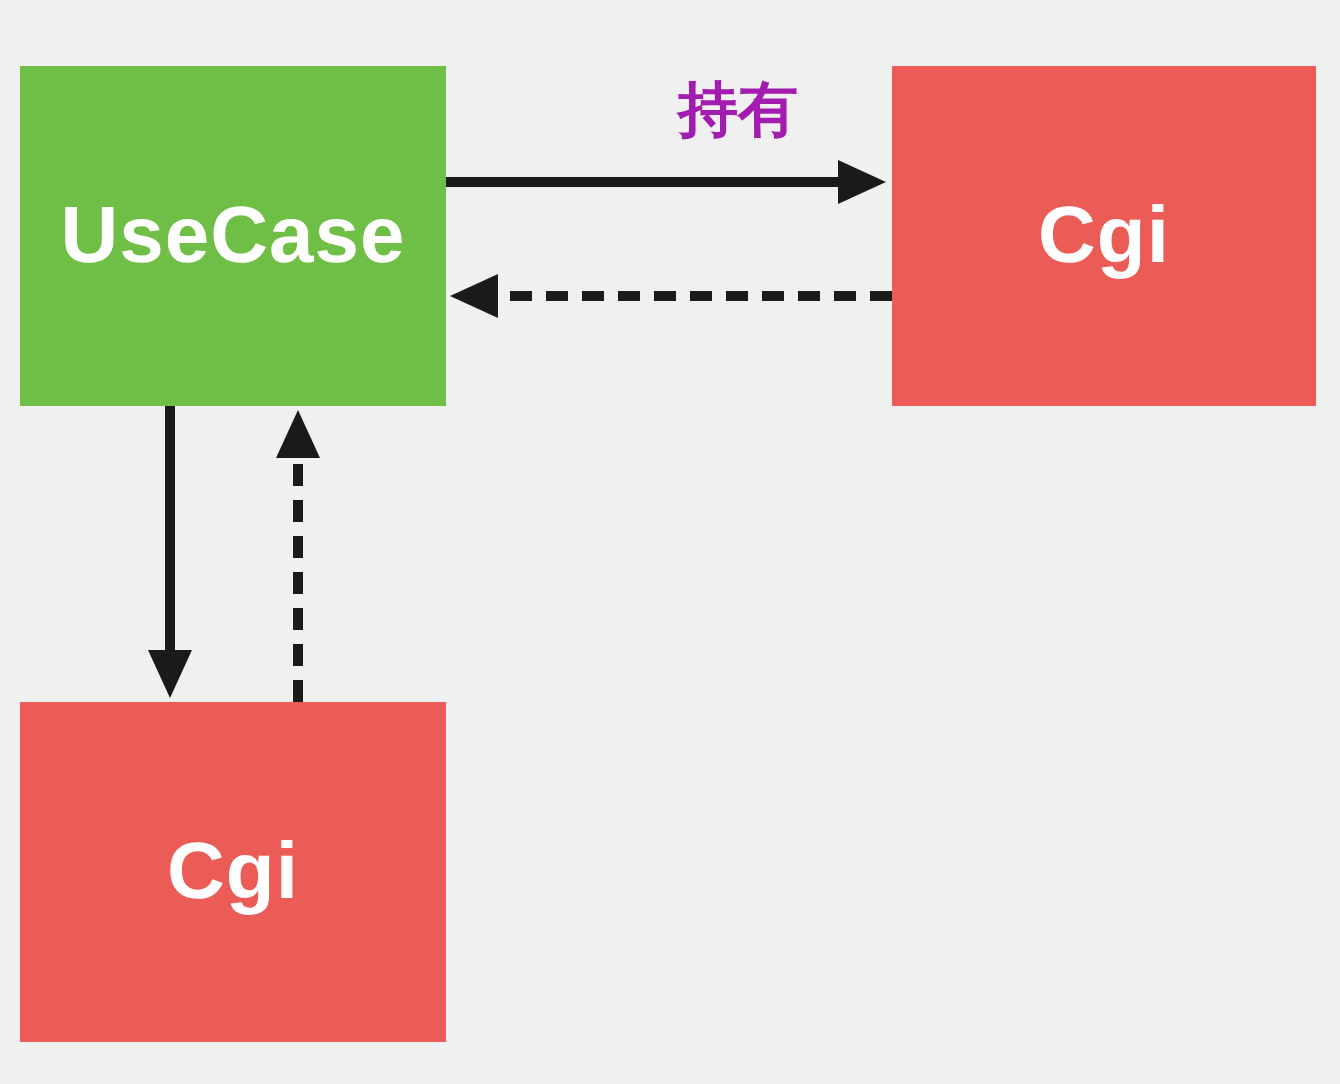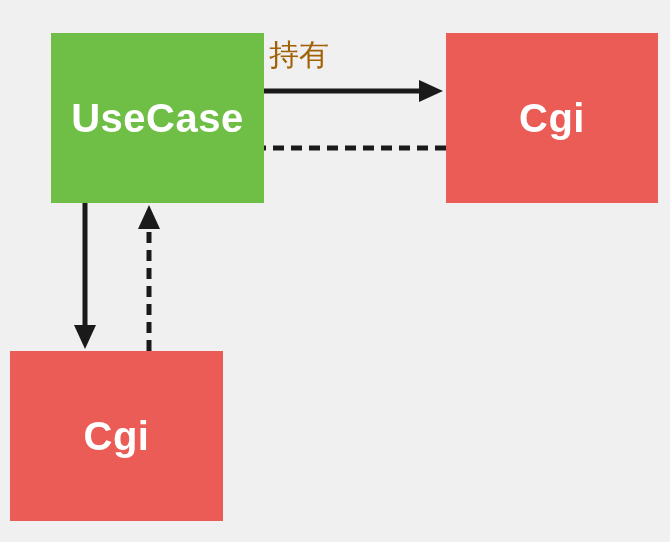--- a/index.html
+++ b/index.html
@@ -39,30 +39,30 @@
   .node {
     position: absolute;
     display: flex;
     align-items: center;
     justify-content: center;
     color: #FFFFFF;
     font-weight: bold;
     font-size: 40px;
     letter-spacing: 0.5px;
   }
-  .node-usecase   { left: 10px;  top: 33px;  width: 213px; height: 170px; margin-left: 41px; }
+  .node-usecase   { left: 10px;  top: 33px;  width: 213px; height: 170px; }
   .node-cgi-right { left: 446px; top: 33px;  width: 212px; height: 170px; }
   .node-cgi-bottom{ left: 10px;  top: 351px; width: 213px; height: 170px; }
   .edge-label {
     position: absolute;
     width: 130px;
-    text-align: left;
+    text-align: right;
     font-size: 30px;
-    color: #a16207;
-    font-weight: normal;
+    color: #a21caf;
+    font-weight: bold;
   }
   .edge-label-holds { left: 269px; top: 35px;  }
   .edge-label-proxy { left: 269px; top: 185px; }
 </style>
 </head>
 <body>
 
 <div class="canvas">
 
   <svg class="arrows" viewBox="0 0 670 542" xmlns="http://www.w3.org/2000/svg">

